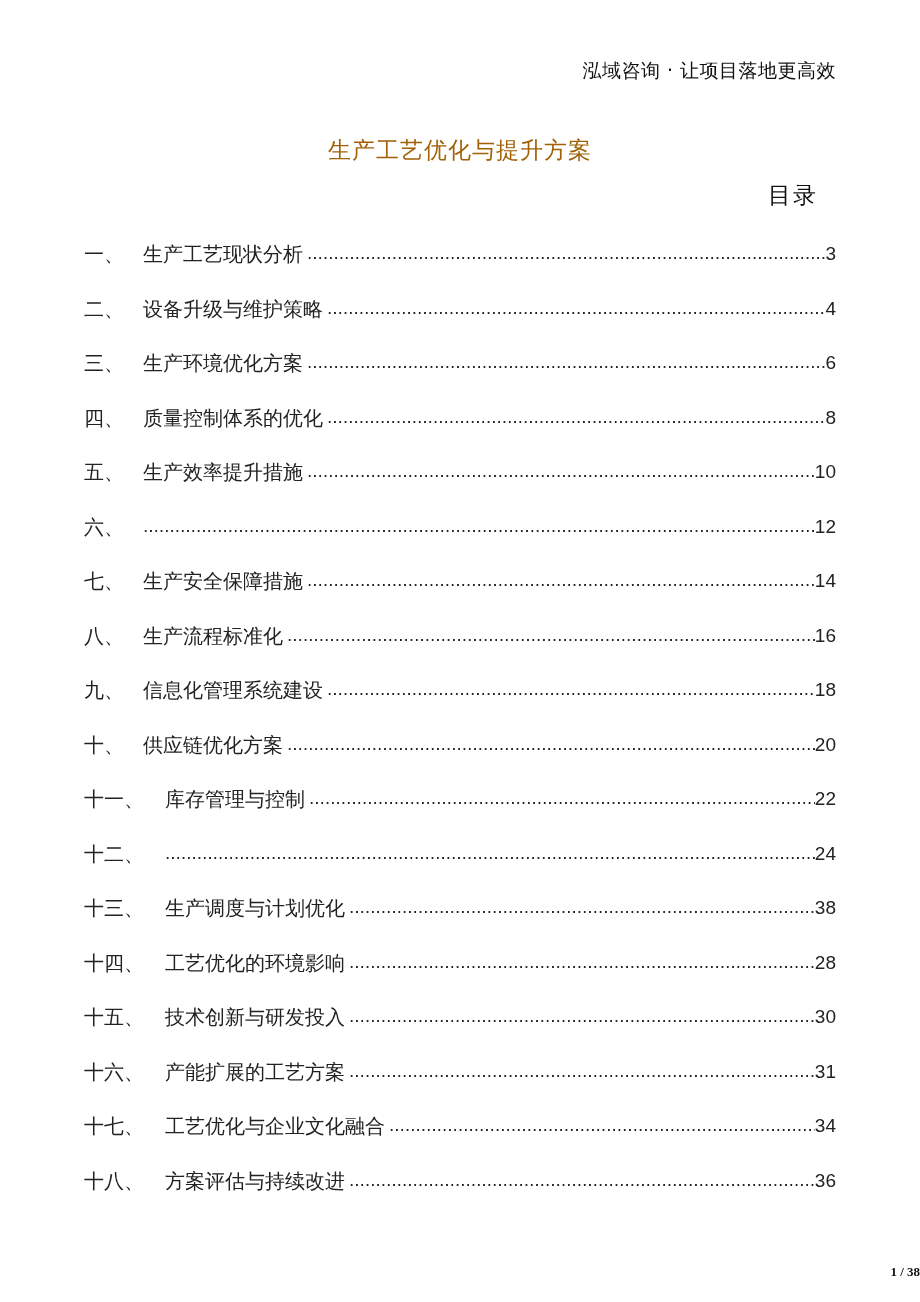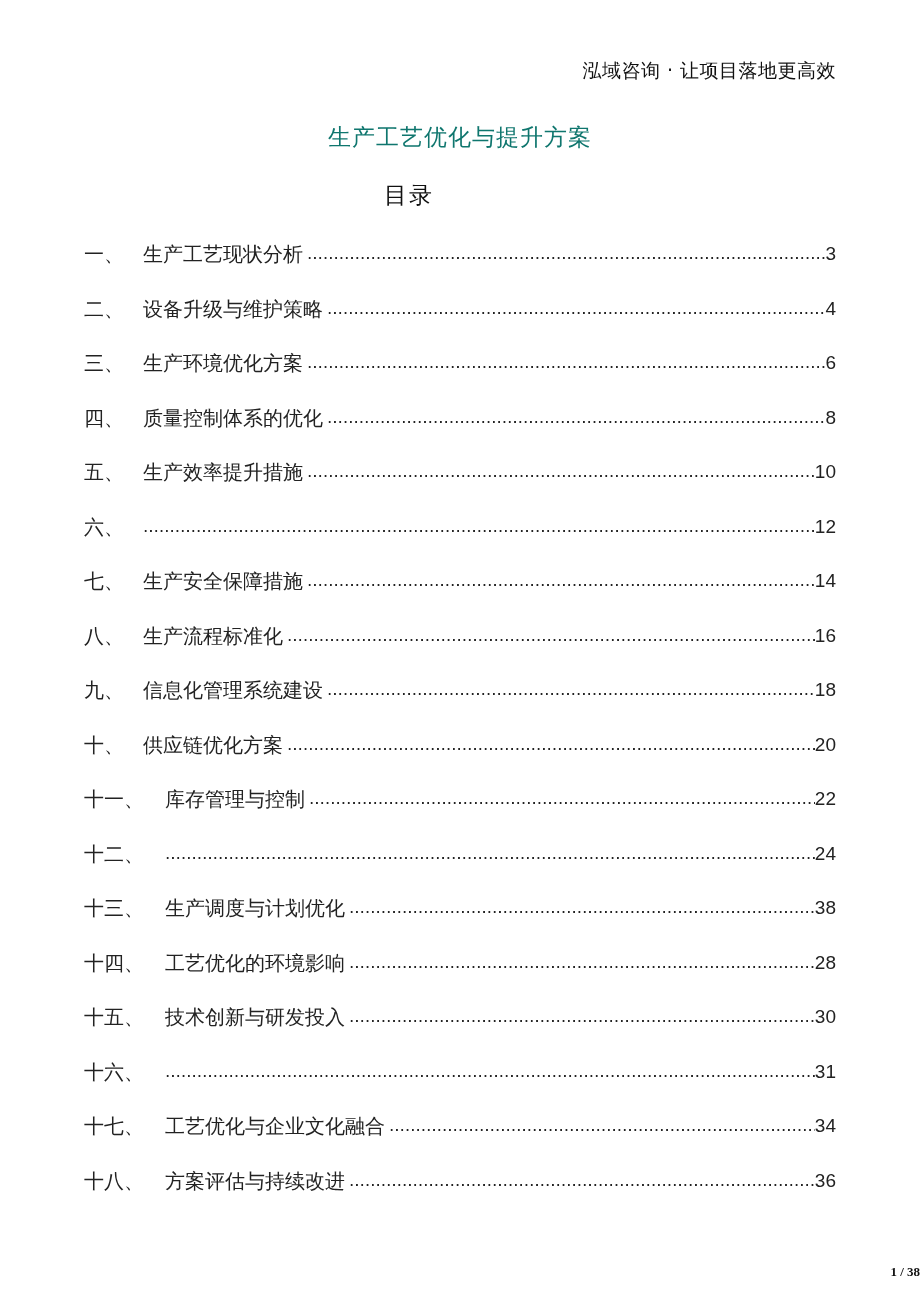--- a/index.html
+++ b/index.html
@@ -19,34 +19,34 @@
       position: absolute;
       top: 58px;
       right: 84px;
       font-size: 19px;
       color: #111;
       letter-spacing: 0.5px;
       white-space: nowrap;
     }
     .doc-title {
       position: absolute;
-      top: 122px;
+      top: 135px;
       left: 0;
       width: 920px;
       text-align: center;
       font-size: 23px;
-      color: #0f766e;
+      color: #a16207;
       letter-spacing: 1px;
     }
     .toc-heading {
       position: absolute;
       top: 180px;
       left: 0;
       width: 818px;
-      text-align: center;
+      text-align: right;
       font-size: 23px;
       color: #111;
       letter-spacing: 2px;
     }
     .toc {
       position: absolute;
       top: 236px;
       left: 84px;
       width: 752px;
     }
@@ -196,20 +196,21 @@
     <span class="toc-page">28</span>
   </div>
   <div class="toc-row long" style="top:763px">
     <span class="toc-num">十五、</span>
     <span class="toc-text">技术创新与研发投入</span>
     <span class="toc-leader"></span>
     <span class="toc-page">30</span>
   </div>
   <div class="toc-row long" style="top:817.5px">
     <span class="toc-num">十六、</span>
+    <span class="toc-text">产能扩展的工艺方案</span>
     <span class="toc-leader"></span>
     <span class="toc-page">31</span>
   </div>
   <div class="toc-row long" style="top:872px">
     <span class="toc-num">十七、</span>
     <span class="toc-text">工艺优化与企业文化融合</span>
     <span class="toc-leader"></span>
     <span class="toc-page">34</span>
   </div>
   <div class="toc-row long" style="top:926.5px">

